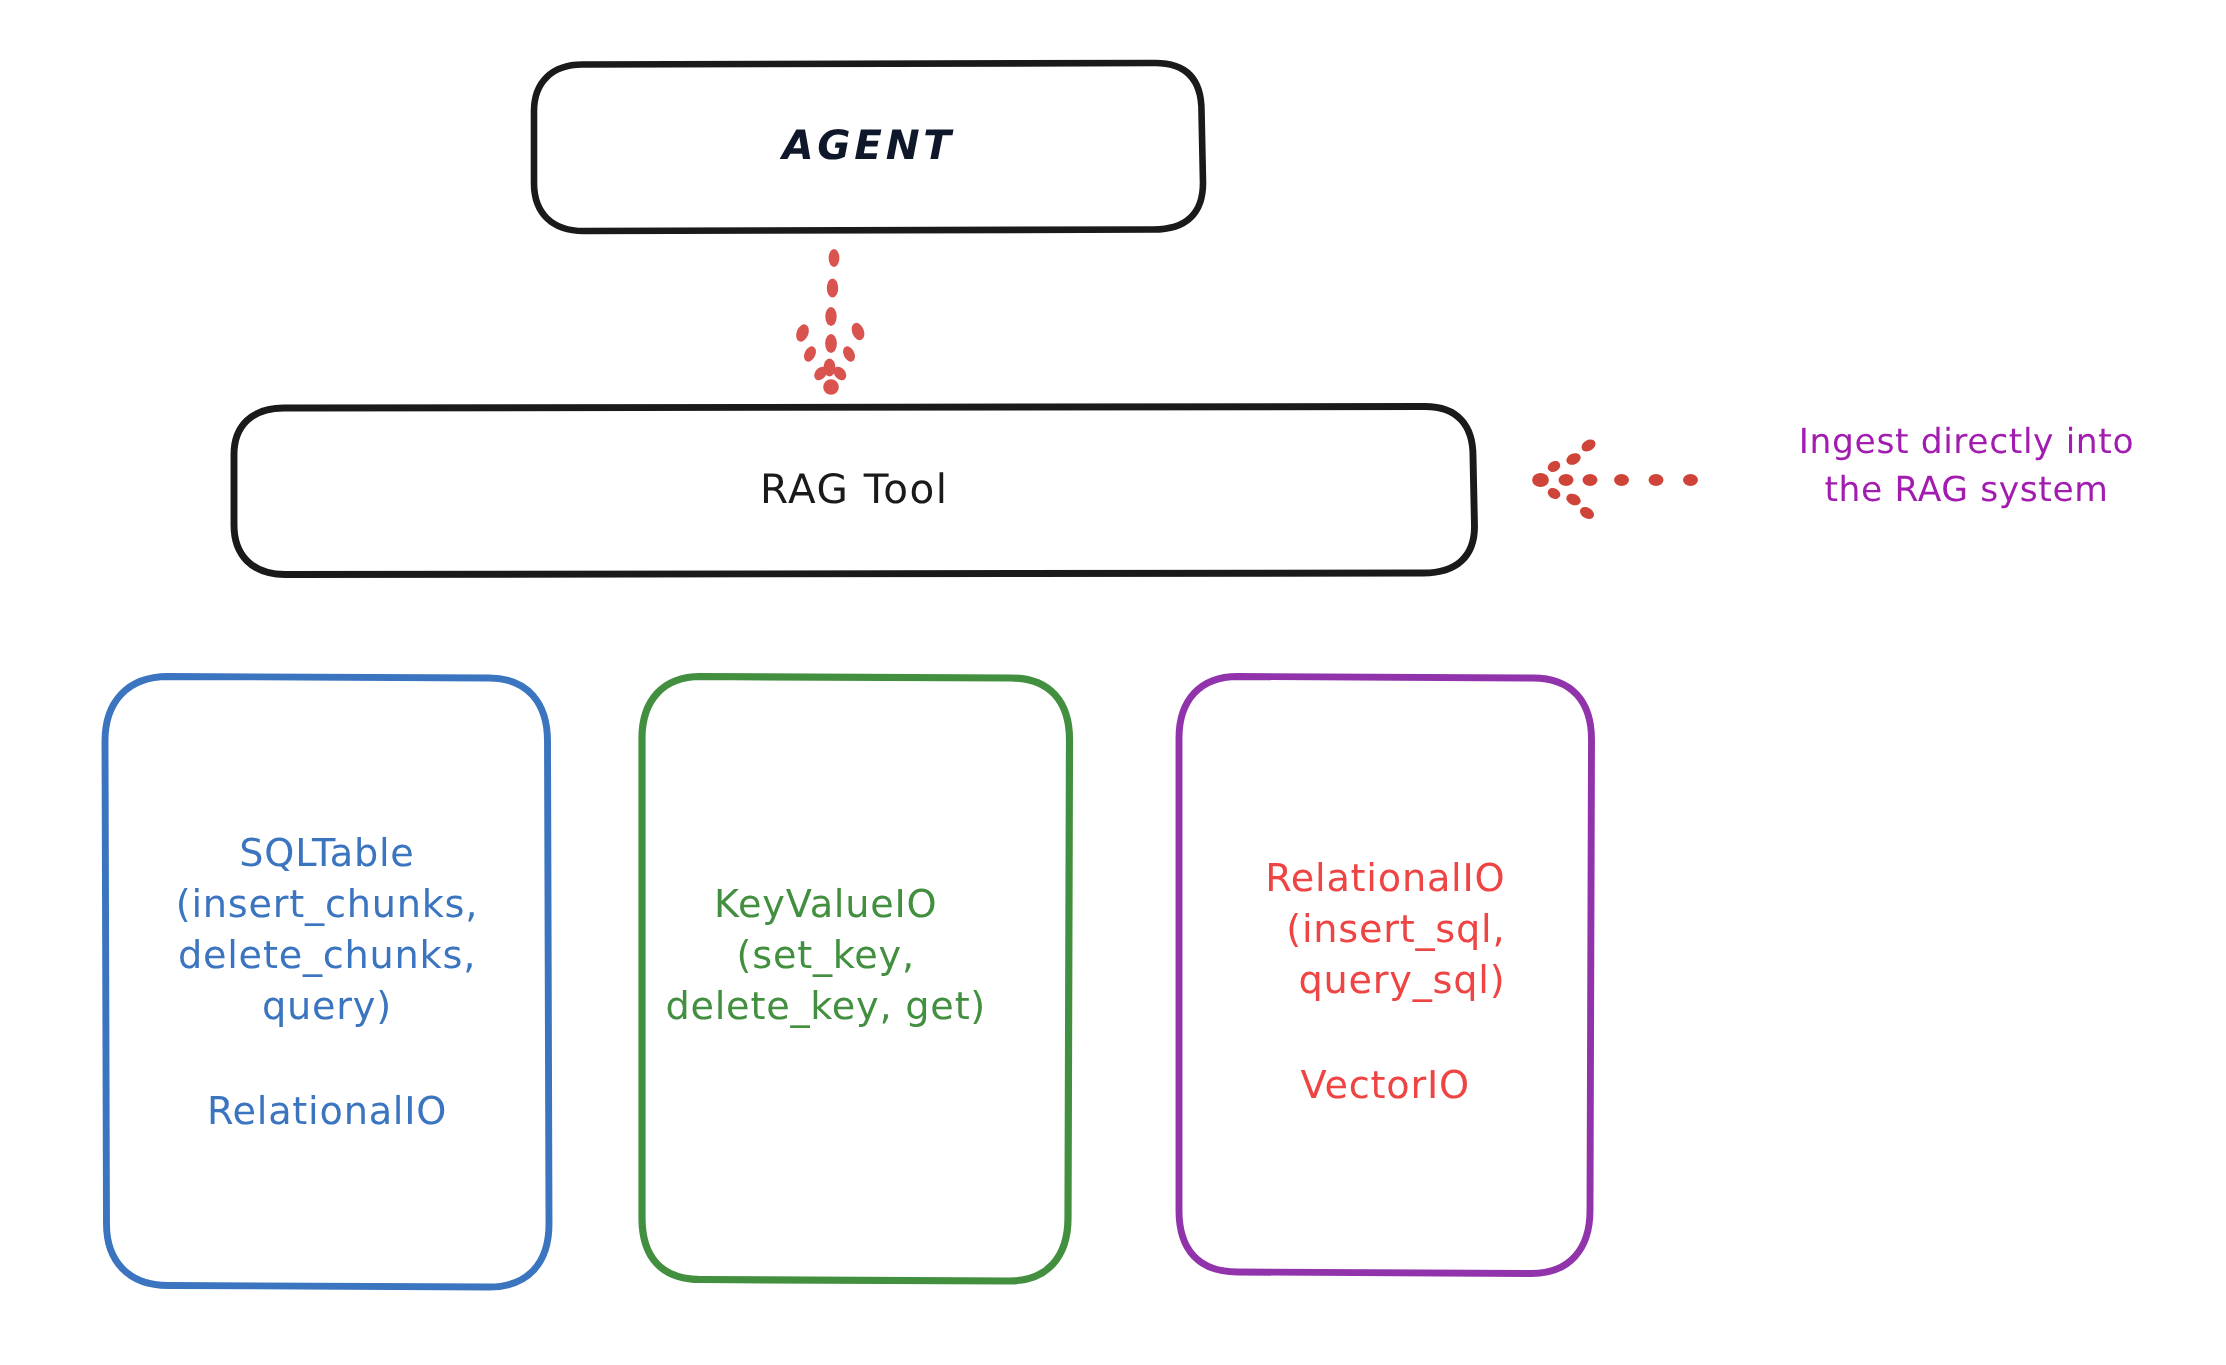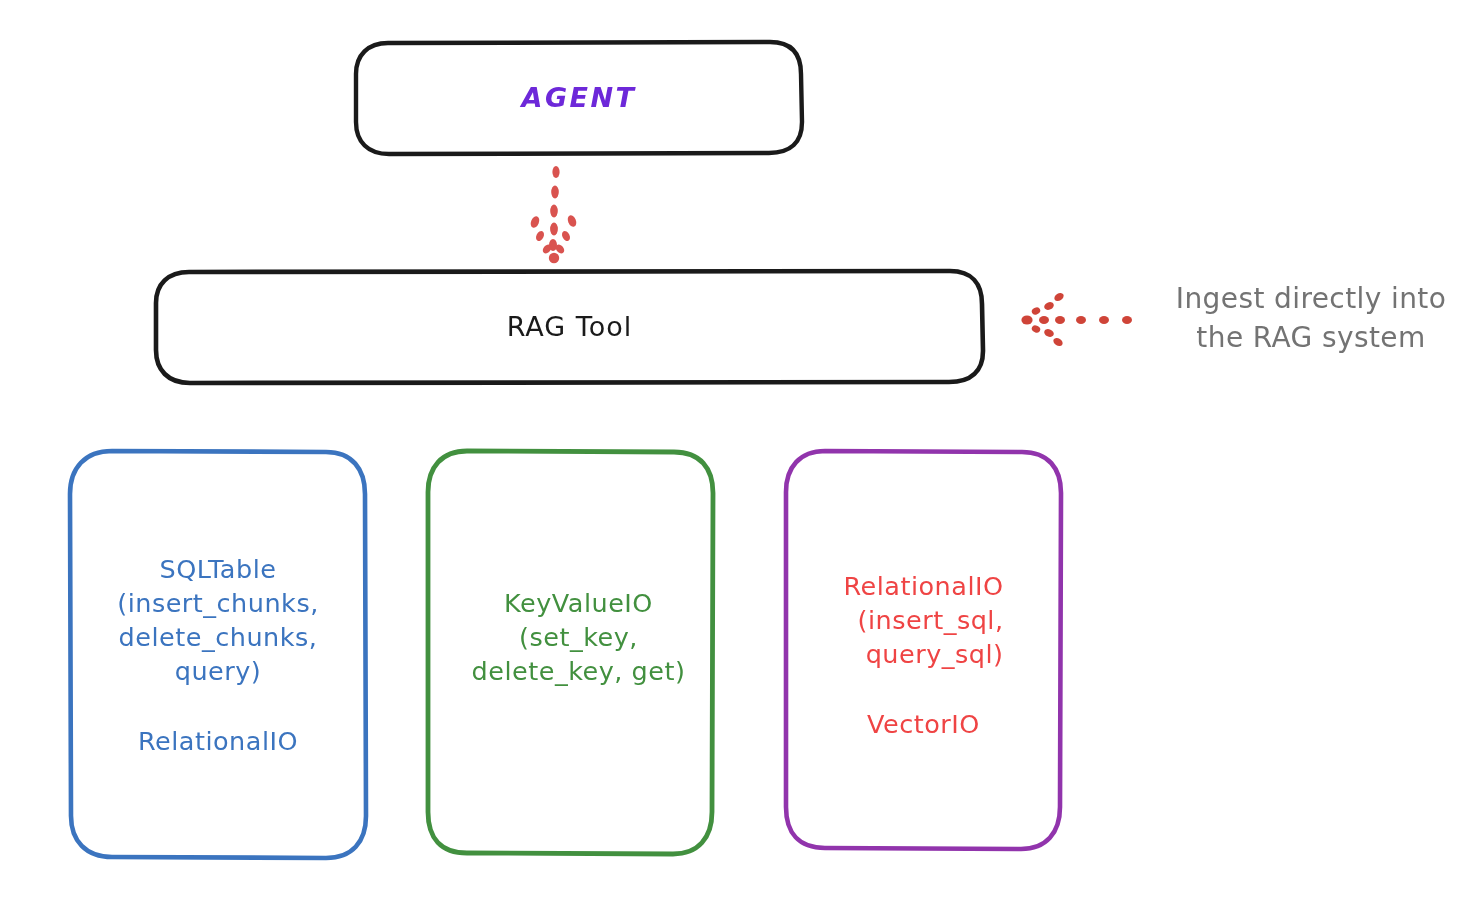--- a/index.html
+++ b/index.html
@@ -42,21 +42,21 @@
     top: 42px;
     width: 446px;
     height: 112px;
   }
   #agent-node .node-label {
     font-family: "DejaVu Sans", sans-serif;
     font-style: italic;
     font-weight: 700;
     font-size: 27px;
     letter-spacing: 2.5px;
-    color: #6d28d9;
+    color: #0f172a;
   }
 
   
   #rag-tool-node {
     left: 156px;
     top: 271px;
     width: 827px;
     height: 112px;
   }
   #rag-tool-node .node-label {
@@ -65,38 +65,38 @@
     letter-spacing: 1px;
   }
 
   
   .provider {
     top: 450px;
     height: 410px;
     flex-direction: column;
   }
   #vector-node   { left: 70px;  width: 296px; }
-  #keyvalue-node { left: 436px; width: 285px; }
+  #keyvalue-node { left: 408px; width: 285px; }
   #relational-node { left: 786px; width: 275px; }
 
   .provider .node-label { font-size: 25.5px; }
   .provider .api-label { margin-bottom: 36px; }
 
   #vector-node .node-label     { color: #3b74bf; }
   #keyvalue-node .node-label   { color: #42903f; }
   #relational-node .node-label { color: #ef4444; text-align: right; }
 
   
   #annotation-text {
     position: absolute;
     left: 1146px;
     top: 280px;
     width: 330px;
-    color: #737373;
-    font-size: 28px;
+    color: #a21caf;
+    font-size: 23px;
     line-height: 1.38;
     text-align: center;
     white-space: pre-line;
     letter-spacing: 0.4px;
     z-index: 3;
   }
 </style>
 </head>
 <body>
 

